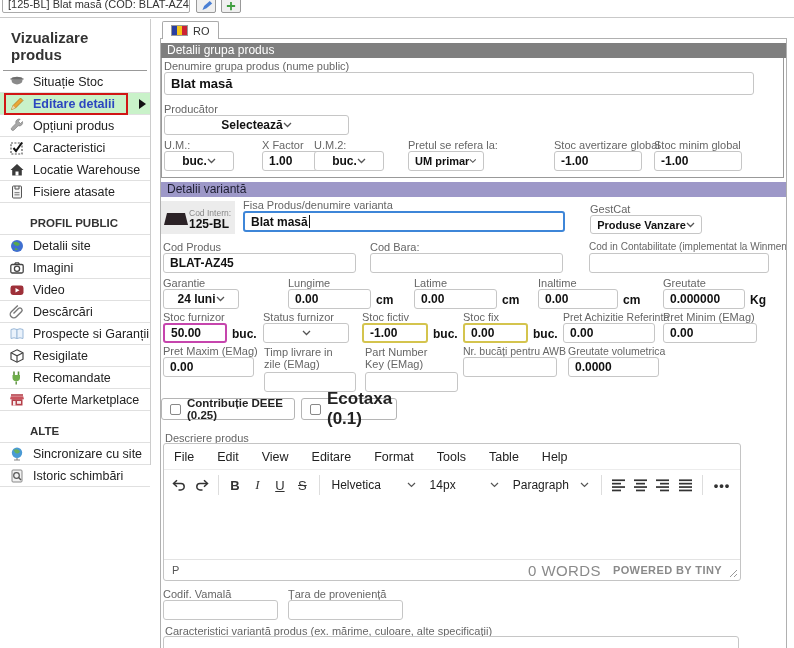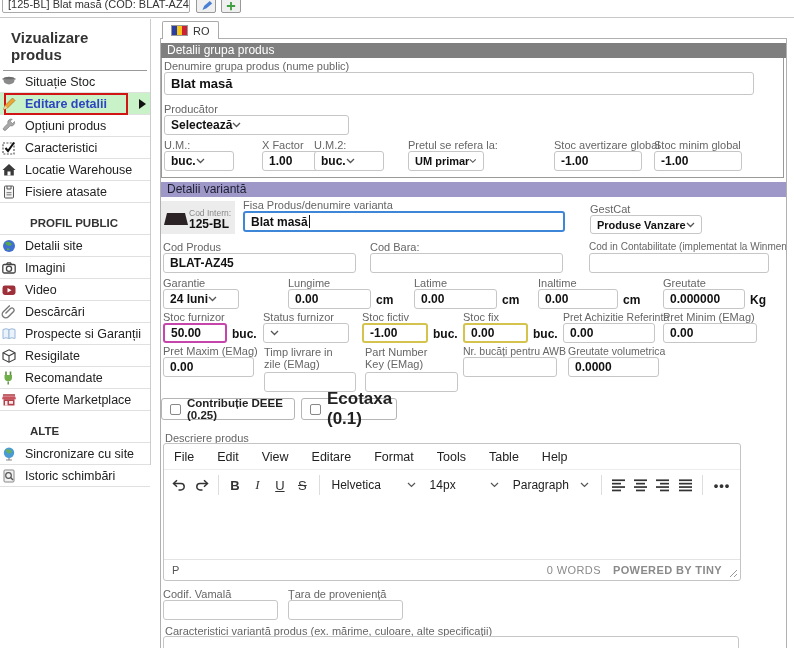--- a/index.html
+++ b/index.html
@@ -16,21 +16,21 @@
                  padding:0 5px 2px 5px; font-size:11px; color:#333; white-space:nowrap; overflow:hidden; }
   .tool-btn { position:absolute; top:-3px; width:20px; height:16px; border:1px solid #999;
               border-radius:2px; background:#f0f0f0; display:flex; align-items:flex-end; justify-content:center; }
 
   
   .sidebar { position:absolute; left:0; top:19px; width:151px; height:446px;
              border-right:1px solid #ccc; border-bottom:1px solid #ccc; background:#fff; }
   .sb-title { font-size:15px; font-weight:bold; color:#333; padding:10px 8px 7px 8px;
               margin:0 3px; border-bottom:1px solid #999; }
   .sb-item { position:relative; height:22px; display:flex; align-items:center; gap:8px;
-             border-bottom:1px solid #e0e0e0; font-size:12.5px; color:#222;
+             padding-left:8px; border-bottom:1px solid #e0e0e0; font-size:12.5px; color:#222;
              cursor:pointer; }
   .sb-item .ic { width:17px; height:16px; display:flex; align-items:center; justify-content:center; z-index:1; }
   .sb-item .tx { z-index:1; white-space:nowrap; }
   .sb-item.active { background:#c9f2c9; }
   .sb-item.active .tx { color:#2b46c0; font-weight:bold; }
   .red-box { position:absolute; left:4px; top:0; width:124px; height:22px;
              border:2px solid #d11515; z-index:0; }
   .sb-arrow { position:absolute; left:139px; top:6px; width:0; height:0;
               border-left:7px solid #111; border-top:5px solid transparent; border-bottom:5px solid transparent; }
   .sb-header { font-size:11.5px; font-weight:bold; color:#333; padding:8px 0 5px 30px;
@@ -54,21 +54,21 @@
                border:1px solid #999; border-top:none; background:#fff; }
   .sec2-body { position:absolute; left:0; top:158px; width:625px; height:452px; background:#fff; }
 
   
   .fg { position:absolute; }
   .lbl { font-size:11px; color:#666; height:10px; line-height:10px; margin-bottom:1px; white-space:nowrap; }
   .lbl2 { font-size:11px; color:#666; line-height:12px; height:24px; margin-bottom:2px; width:82px; }
   .ctrl { height:20px; border:1px solid #c6c6c6; border-radius:3px; background:#fff;
           display:flex; align-items:center; padding:0 6px; font-size:12px; font-weight:bold; color:#111;
           width:100%; overflow:hidden; white-space:nowrap; }
-  .ctrl.sel { justify-content:flex-start; }
+  .ctrl.sel { justify-content:center; }
   .big { height:23px; font-size:13px; }
   .b-focus { border:2px solid #3e86d8; }
   .b-pink  { border:2px solid #c645ad; }
   .b-yellow{ border:2px solid #d4c44e; }
   .unit { position:absolute; top:15px; font-size:12px; font-weight:bold; color:#111; white-space:nowrap; }
   .caret { width:1px; height:13px; background:#111; margin-left:1px; }
 
   .thumb-panel { position:absolute; left:0; top:4px; width:74px; height:33px; background:#ececec; }
   .ci-lbl { position:absolute; left:28px; top:7px; font-size:8.5px; color:#888; white-space:nowrap; }
   .ci-val { position:absolute; left:28px; top:16px; font-size:12px; font-weight:bold; color:#111; }
@@ -89,21 +89,21 @@
   .tbtn.ital { font-style:italic; font-family:"Liberation Serif", serif; }
   .tbtn.und  { text-decoration:underline; }
   .tbtn.str  { text-decoration:line-through; }
   .tsep { width:1px; height:20px; background:#ddd; margin:0 5px; }
   .tdrop { height:24px; display:flex; align-items:center; justify-content:space-between;
            padding:0 7px; font-size:12px; color:#222; }
   .tmce-body { flex:1; background:#fff; }
   .tmce-status { height:21px; border-top:1px solid #e3e3e3; display:flex; align-items:center;
                  padding:0 8px; position:relative; }
   .path-p { font-size:11px; color:#555; }
-  .wc { margin-left:auto; font-size:11px; color:#8a8a8a; letter-spacing:0.4px;padding-left:28px; }
+  .wc { margin-left:auto; font-size:15px; color:#8a8a8a; letter-spacing:0.4px;padding-left:28px; }
   .pby { font-size:11px; color:#8a8a8a; letter-spacing:0.4px; margin-left:12px; margin-right:10px; font-weight:bold; }
   .rsz { position:absolute; right:2px; bottom:2px; }
 </style>
 </head>
 <body>
 
 <div class="top-strip">
   <div class="prod-select">
     <span>[125-BL] Blat masă (COD: BLAT-AZ45)</span>
     <svg width="9" height="6" viewBox="0 0 9 6">

